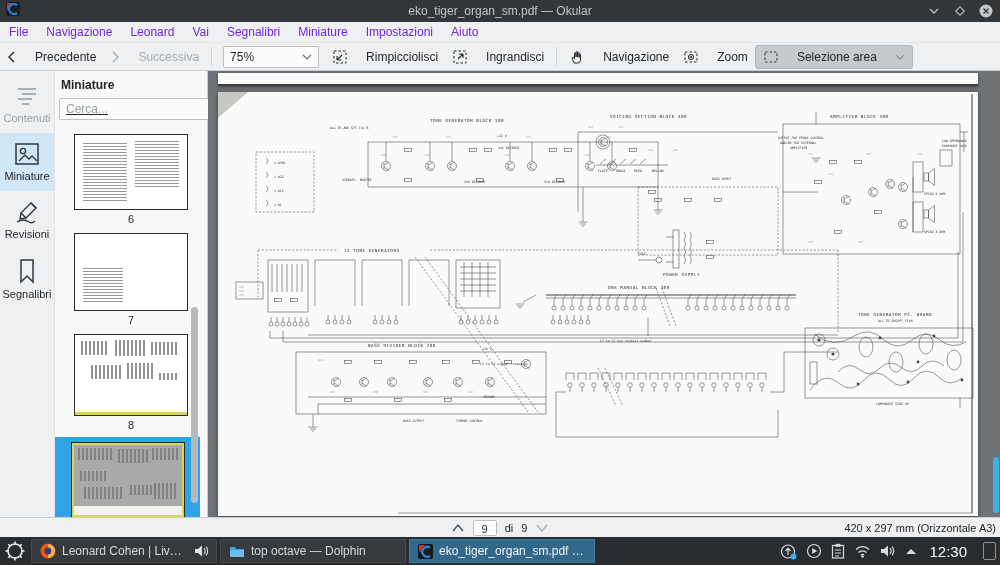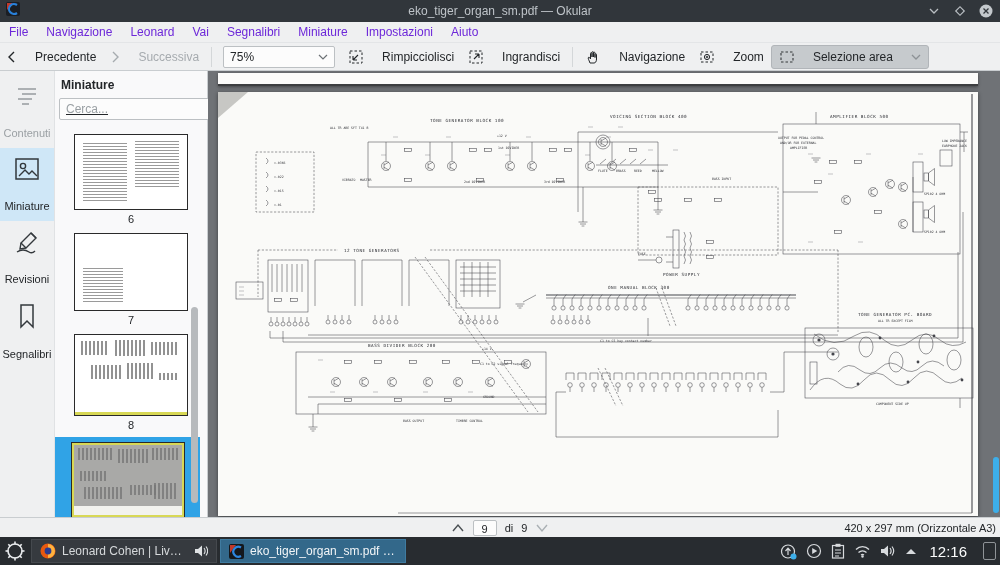--- a/index.html
+++ b/index.html
@@ -16,29 +16,29 @@
   
   .menubar { height:21px; background:#eff0f1; display:flex; align-items:center; font-size:12px; color:#6d28d9; border-bottom:1px solid #e3e5e7; flex:0 0 auto; }
   .menuitem { padding:0 9px; line-height:21px; }
 
   
   .toolbar { height:28px; background:#eff0f1; border-bottom:1px solid #c9cdd0; display:flex; align-items:center; font-size:12px; color:#232629; flex:0 0 auto; }
   .tbtn { display:flex; align-items:center; gap:18px; padding:3px 7px; border-radius:3px; }
   .tbtn.disabled { color:#a6abaf; }
   .tbtn.pressed { background:#c6cacd; border:1px solid #b1b5b9; }
   .tsep { width:1px; height:20px; background:#d4d7d9; margin:0 5px; }
-  .combo { width:112px; height:22px; background:#fcfcfc; border:1px solid #bcc0c3; border-radius:2px; display:flex; align-items:center; margin:0 6px; padding:0 6px; }
+  .combo { width:96px; height:22px; background:#fcfcfc; border:1px solid #bcc0c3; border-radius:2px; display:flex; align-items:center; margin:0 6px; padding:0 6px; }
   .combo .val { flex:1; }
 
   
   .main { flex:1 1 auto; display:flex; min-height:0; }
 
   
   .rail { width:55px; background:#eff0f1; border-right:1px solid #e0e2e4; display:flex; flex-direction:column; padding-top:6px; flex:0 0 auto; }
-  .railitem { display:flex; flex-direction:column; align-items:center; gap:18px; padding:8px 0 9px; font-size:11px; color:#232629; }
+  .railitem { display:flex; flex-direction:column; align-items:center; gap:3px; padding:8px 0 9px; font-size:11px; color:#232629; }
   .railitem.selected { background:#cfe7f7; }
   .railitem.disabled { color:#9ba0a4; }
   .railitem svg { display:block; }
 
   
   .panel { width:153px; background:#f9f9fa; border-right:1px solid #c9cdd0; display:flex; flex-direction:column; flex:0 0 auto; position:relative; }
   .panel h3 { font-size:12px; font-weight:bold; color:#232629; padding:7px 0 6px 6px; }
   .searchrow { display:flex; align-items:center; padding:0 4px 6px 4px; gap:4px; }
   .search { flex:1; height:22px; border:1px solid #bcc0c3; border-radius:2px; background:#fcfcfc; font-size:12px; padding:0 6px; color:#232629; font-family:"Liberation Sans",sans-serif;text-decoration:underline; }
   .search::placeholder { color:#9aa0a4; }
@@ -700,20 +700,27 @@
         <path d="M8,1 a7,7 0 0 1 7,7 a7,7 0 0 1 -7,7 Z" fill="#ffb23e"></path>
         <circle cx="8" cy="8" r="3.4" fill="#2b3a8f"></circle>
       </svg>
       <span class="tlabel">Leonard Cohen | Live: 1993.0...</span>
       <svg width="14" height="12">
         <path d="M1,4 h3 l4,-3.5 v11 l-4,-3.5 h-3 z" fill="#dfe2e4"></path>
         <path d="M10,3 a5,5 0 0 1 0,6 M12,1.5 a7.5,7.5 0 0 1 0,9" stroke="#dfe2e4" stroke-width="1.1" fill="none"></path>
       </svg>
     </span>
 
+    <span class="task">
+      <svg width="16" height="14">
+        <path d="M1,3 h5 l1.5,2 h7.5 v8 h-14 z" fill="#3f9fd9"></path>
+        <path d="M1,6 h14 v7 h-14 z" fill="#6dbbe8"></path>
+      </svg>
+      <span class="tlabel">top octave — Dolphin</span>
+    </span>
 
     <span class="task active">
       <svg width="15" height="15">
         <rect x="0" y="0" width="15" height="15" rx="2" fill="#14171c"></rect>
         <path d="M1,1 h6 l-6,8 z" fill="#c0392b"></path>
         <path d="M12,3.5 a5,5 0 1 0 0,8.5" stroke="#2e86de" stroke-width="2.2" fill="none"></path>
       </svg>
       <span class="tlabel">eko_tiger_organ_sm.pdf — Okular</span>
     </span>
 
@@ -738,18 +745,18 @@
         <path d="M2,5.5 a9,9 0 0 1 13,0 M4.5,8.5 a6,6 0 0 1 8,0 M7,11 a2.8,2.8 0 0 1 3,0" stroke="#d7dadd" stroke-width="1.3" fill="none"></path>
         <circle cx="8.5" cy="12.5" r="1.2" fill="#d7dadd"></circle>
       </svg>
       <svg width="16" height="14">
         <path d="M1,5 h3 l4,-3.5 v11 l-4,-3.5 h-3 z" fill="#d7dadd"></path>
         <path d="M10,4 a5,5 0 0 1 0,6 M12,2.5 a7.5,7.5 0 0 1 0,9" stroke="#d7dadd" stroke-width="1.2" fill="none"></path>
       </svg>
       <svg width="12" height="8">
         <path d="M1,7 l5,-5 5,5 z" fill="#d7dadd"></path>
       </svg>
-      <span class="clock">12:16</span>
+      <span class="clock">12:30</span>
       <span class="showdesk"></span>
     </span>
   </div>
 
 </div>
 
 </body></html>

